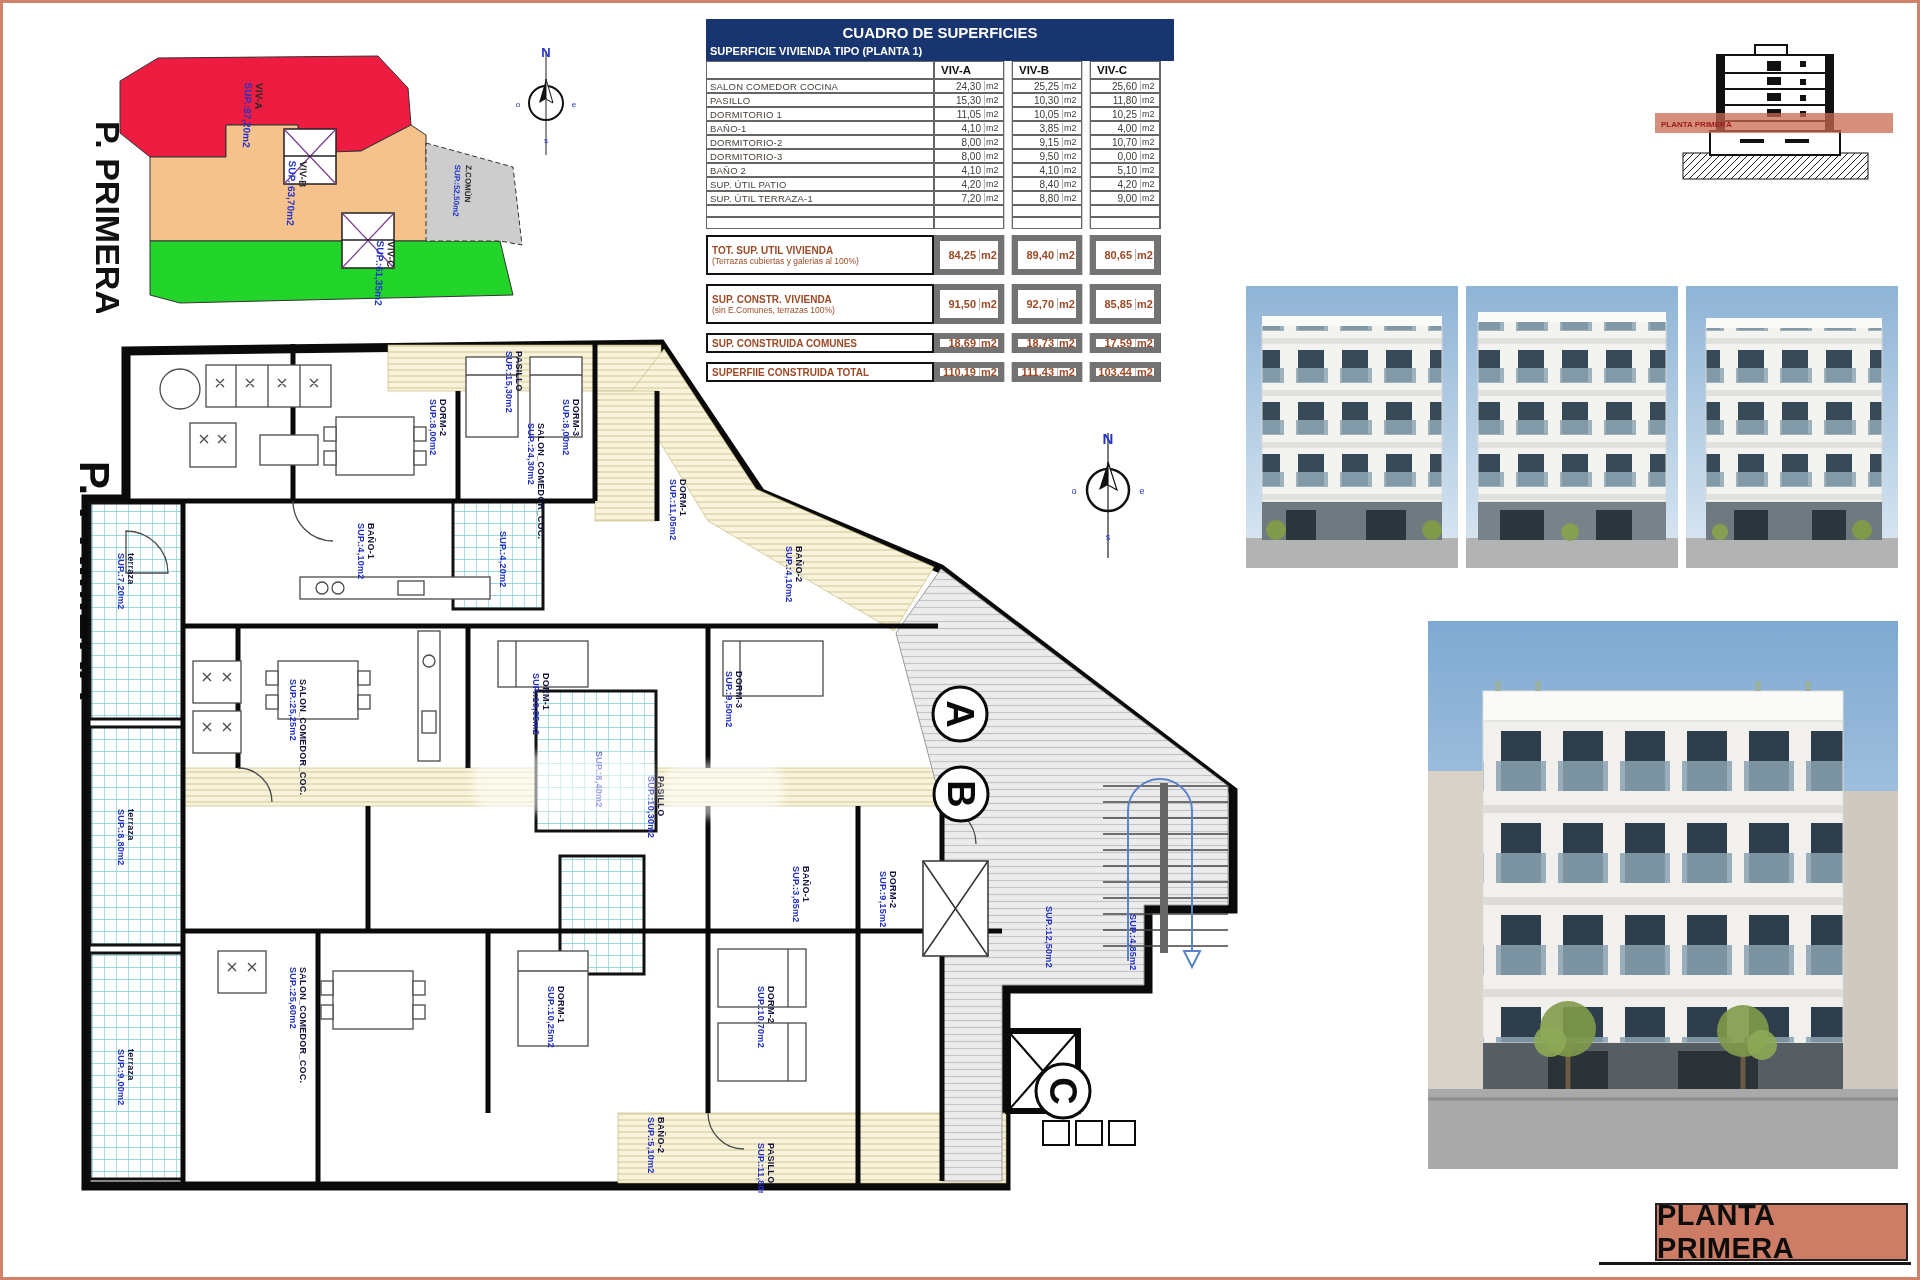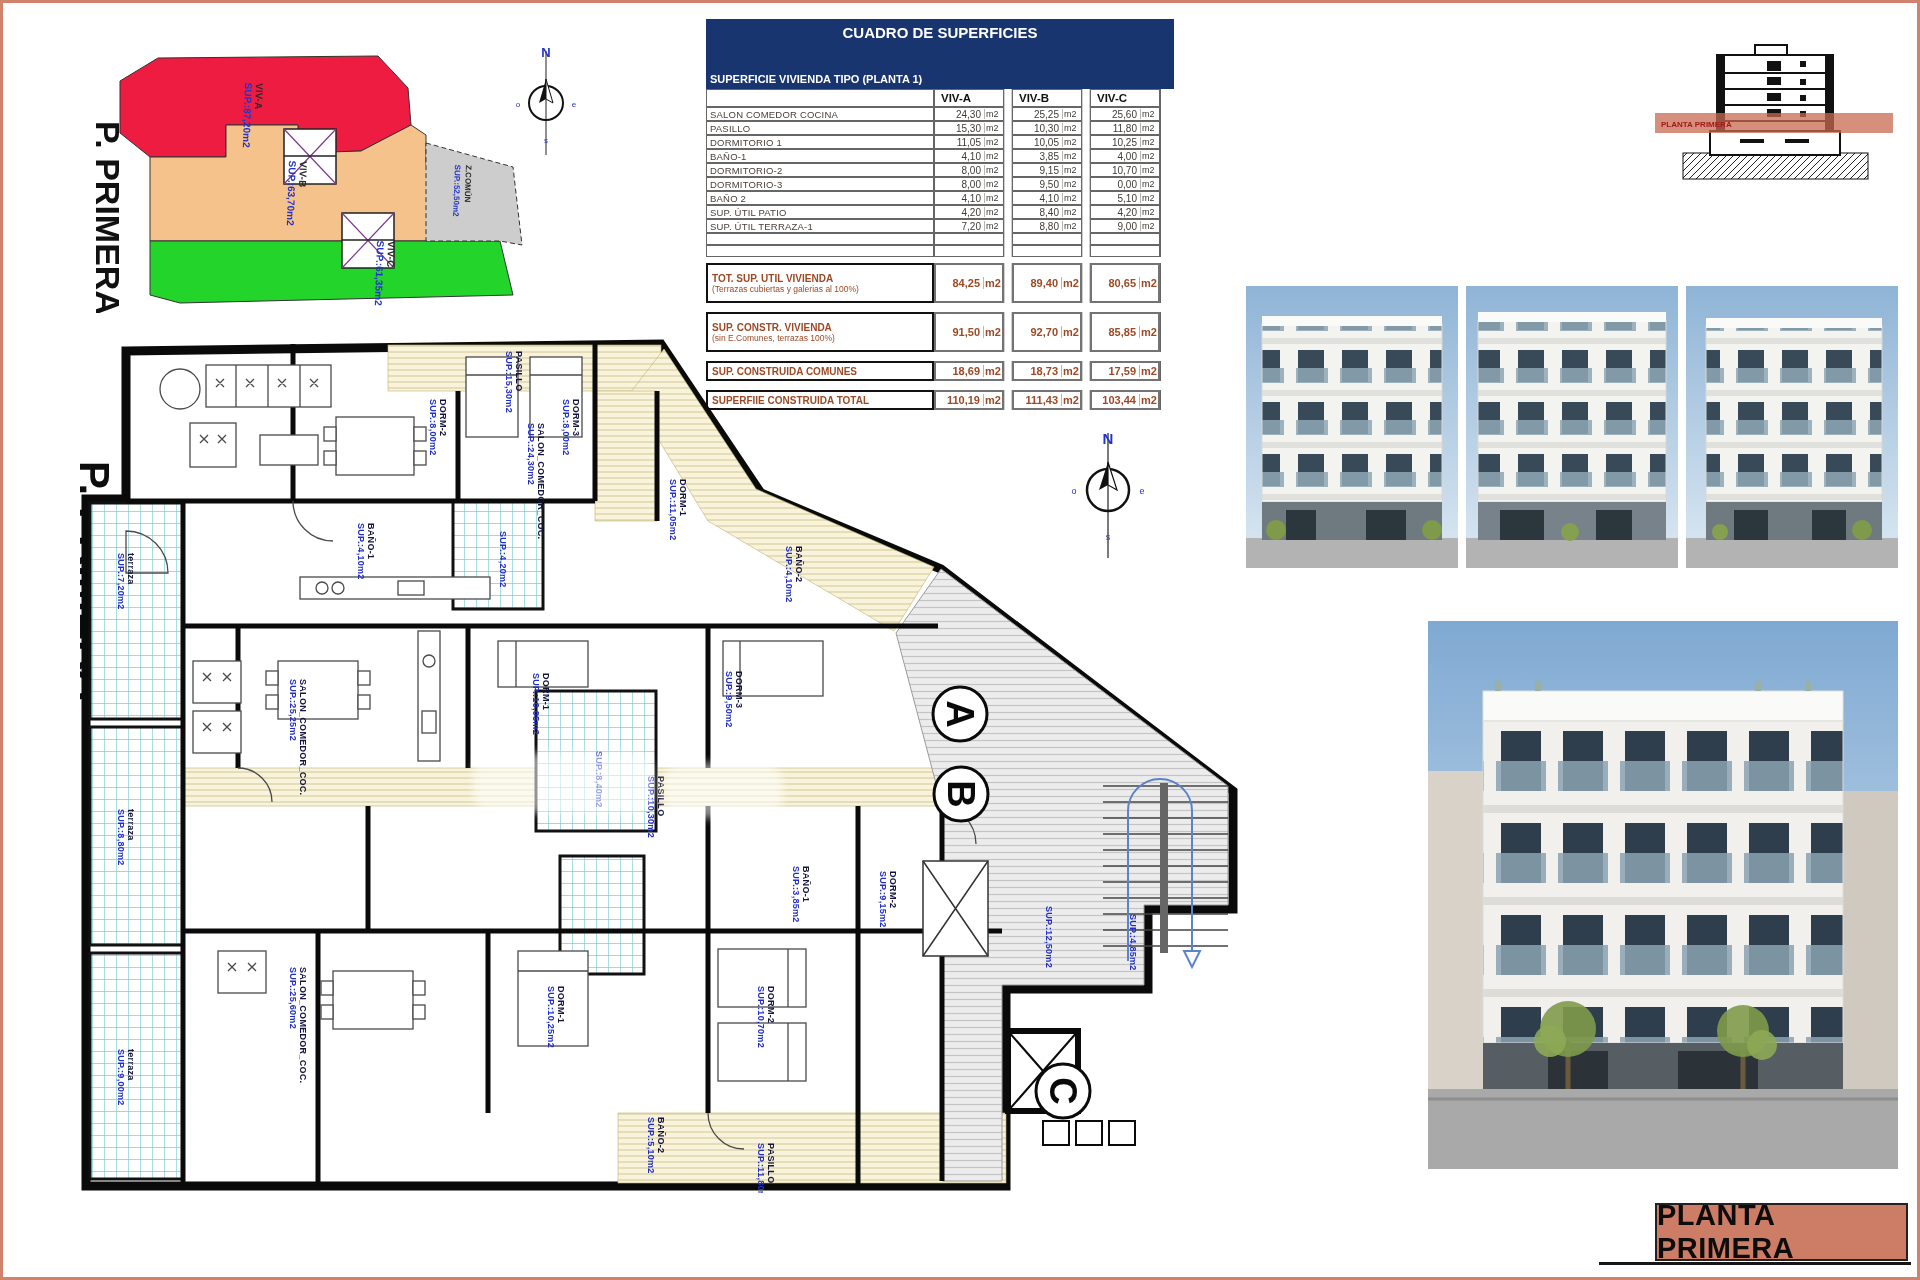--- a/index.html
+++ b/index.html
@@ -5,39 +5,39 @@
   html,body{margin:0;padding:0;background:#888;}
   .sheet{position:relative;width:1920px;height:1280px;background:#fff;
          border:3px solid #d1826c;box-sizing:border-box;overflow:hidden;
          font-family:"Liberation Sans",sans-serif;}
   .abs{position:absolute;}
 
   
   .areas-table{left:703px;top:16px;width:468px;}
   .tbl-head{background:#19356f;color:#fff;}
   .tbl-head .l1{font-size:15px;font-weight:bold;text-align:center;padding:5px 0 3px;}
-  .tbl-head .l2{font-size:11px;font-weight:bold;text-align:left;padding:1px 0 4px 4px;margin-top:28px;}
+  .tbl-head .l2{font-size:11px;font-weight:bold;text-align:left;padding:1px 0 4px 4px;}
   .t-row{display:grid;grid-template-columns:228px 70px 8px 70px 8px 70px 14px;}
   .t-cell{border:1px solid #666;font-size:9.5px;color:#4a4038;
           display:flex;align-items:center;overflow:hidden;white-space:nowrap;}
   .t-label{padding-left:3px;letter-spacing:.2px;}
   .t-gap{border:none;border-left:1px solid #cfcfcf;border-right:1px solid #cfcfcf;}
   .t-end{border:none;border-left:1px solid #666;}
   .val{}
   .val .num{flex:1;text-align:right;padding-right:3px;color:#3f3a35;font-size:10px;}
   .val .unit{width:17px;border-left:1px solid #b5b5b5;padding-left:1px;color:#3f3a35;font-size:9px;}
   .row-h{height:14px;} .row-colhead{height:18px;}
   .row-colhead .t-cell{font-size:11.5px;font-weight:bold;color:#111;padding-left:6px;}
   .row-empty{height:12px;}
   .row-sum{height:40px;} .row-sum-c{height:20px;}
   .spacer6{height:6px;} .spacer9{height:9px;}
   .sum-label{border:2px solid #111;flex-direction:column;align-items:flex-start;justify-content:center;}
   .sum-label .sl1{font-size:10px;font-weight:bold;color:#9c4a26;padding-left:4px;}
   .sum-label .sl2{font-size:8.5px;color:#9c4a26;padding-left:4px;}
-  .sum-val{border:2px solid #737373;}
+  .sum-val{border:6px solid #737373;}
   .sum-val .num,.sum-val .unit{color:#9c4a26;font-weight:bold;font-size:11px;}
 
   
   .title-block{left:1652px;top:1200px;width:253px;height:58px;background:#cd7d66;
                border:2px solid #222;box-sizing:border-box;display:flex;
                align-items:center;justify-content:center;font-size:29px;font-weight:bold;
                color:#0d0d0d;letter-spacing:.5px;}
   .tb-line{left:1596px;top:1259px;width:312px;height:3px;background:#161616;}
 
   svg text{font-family:"Liberation Sans",sans-serif;}

